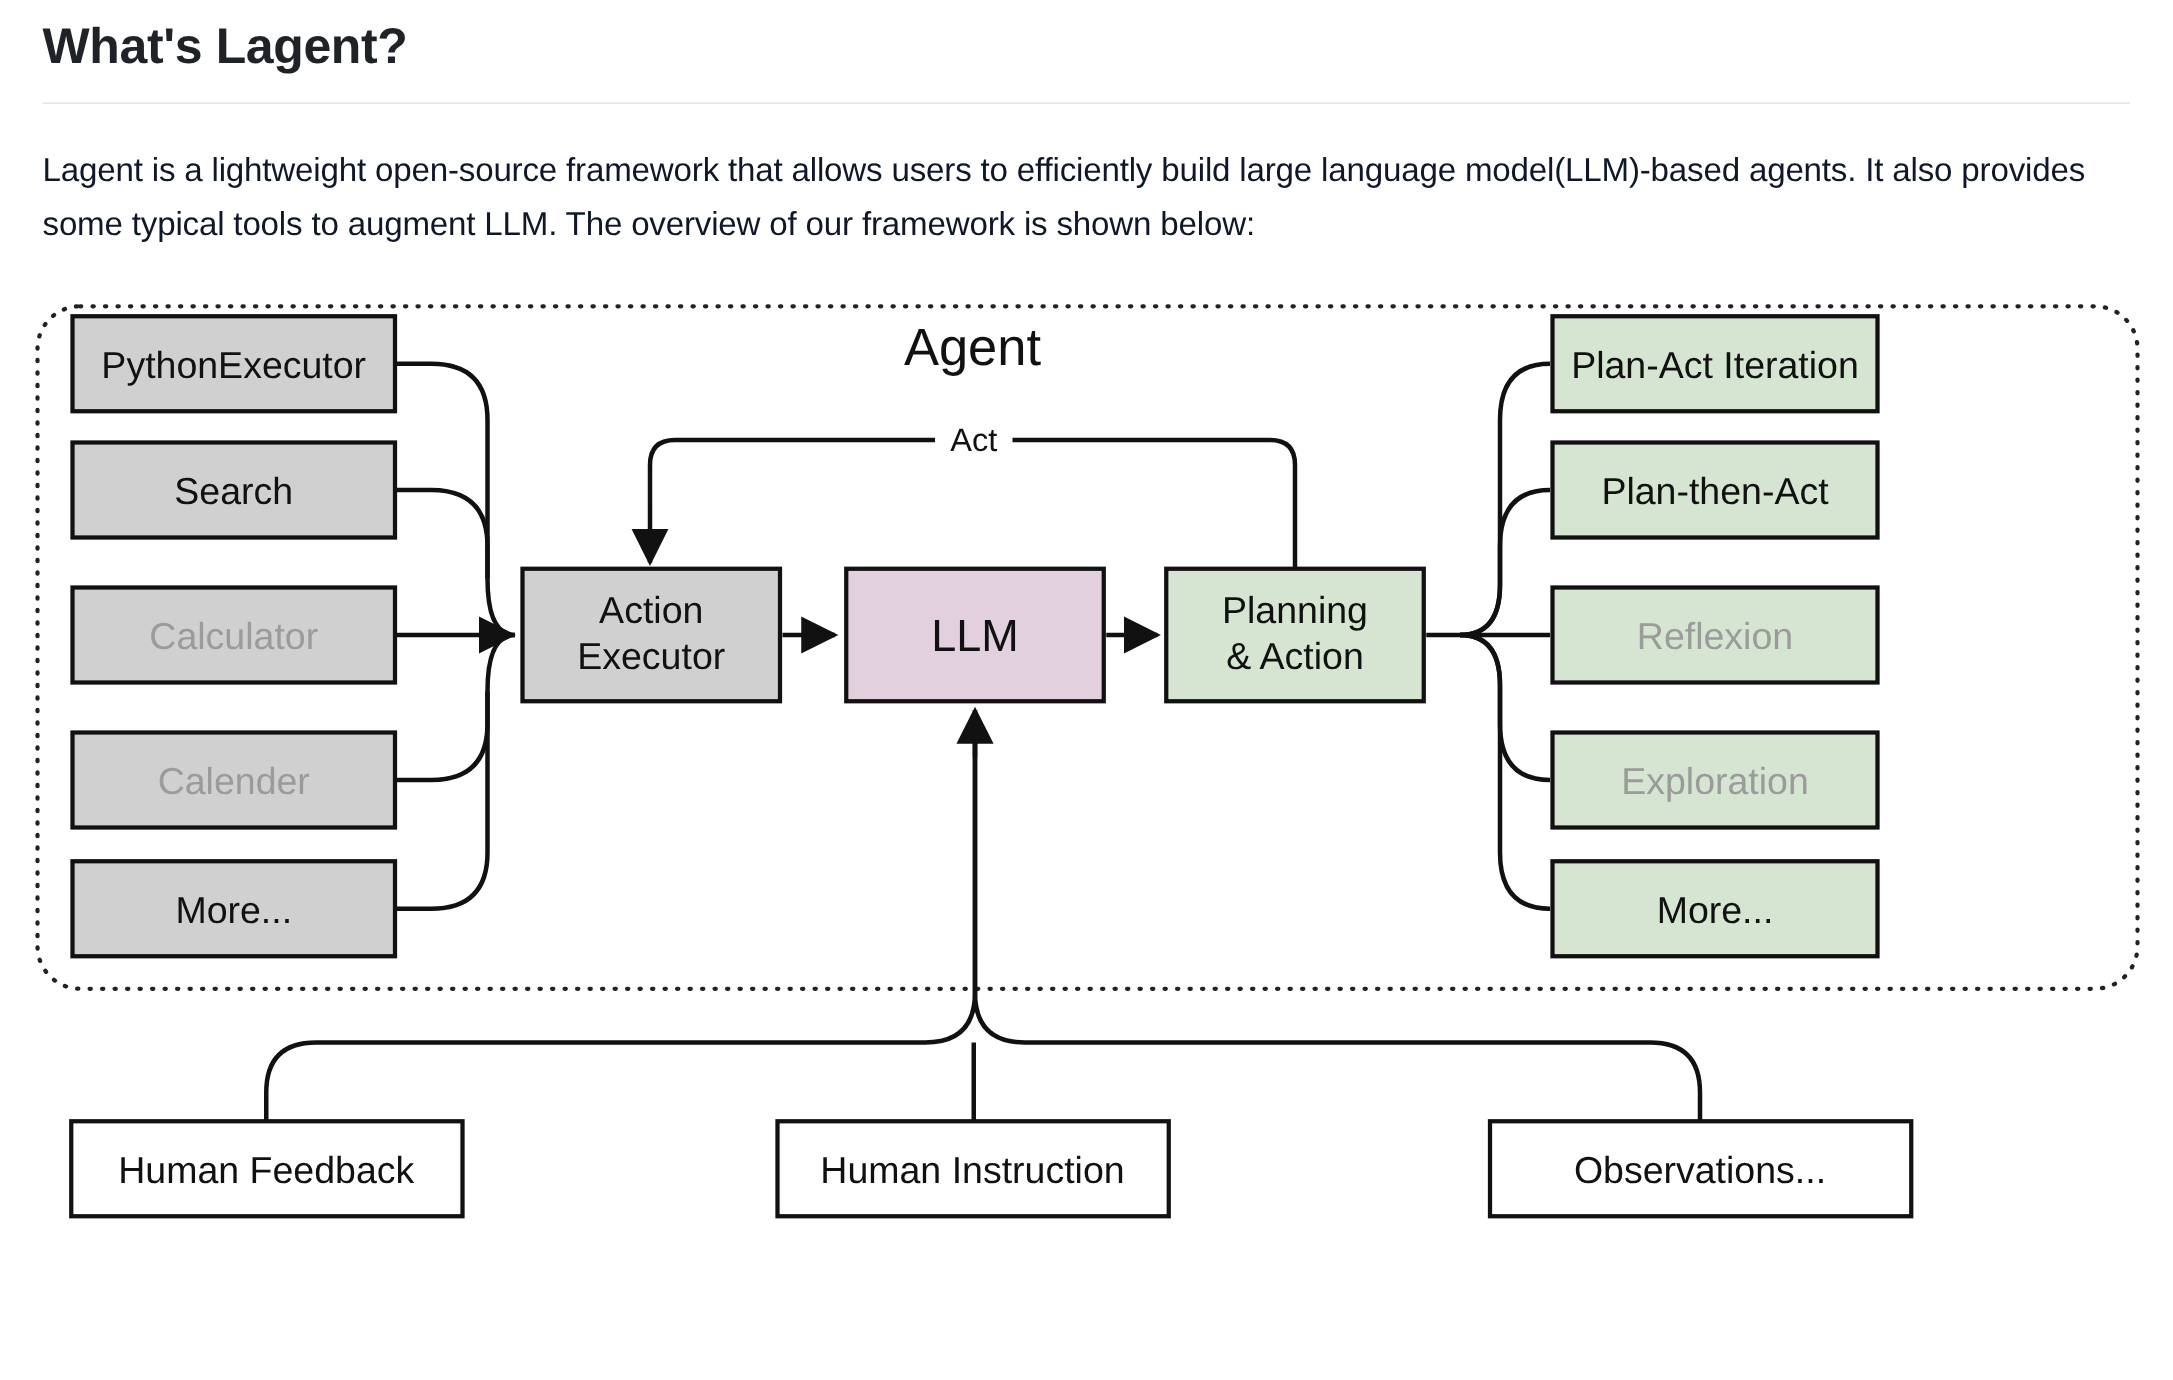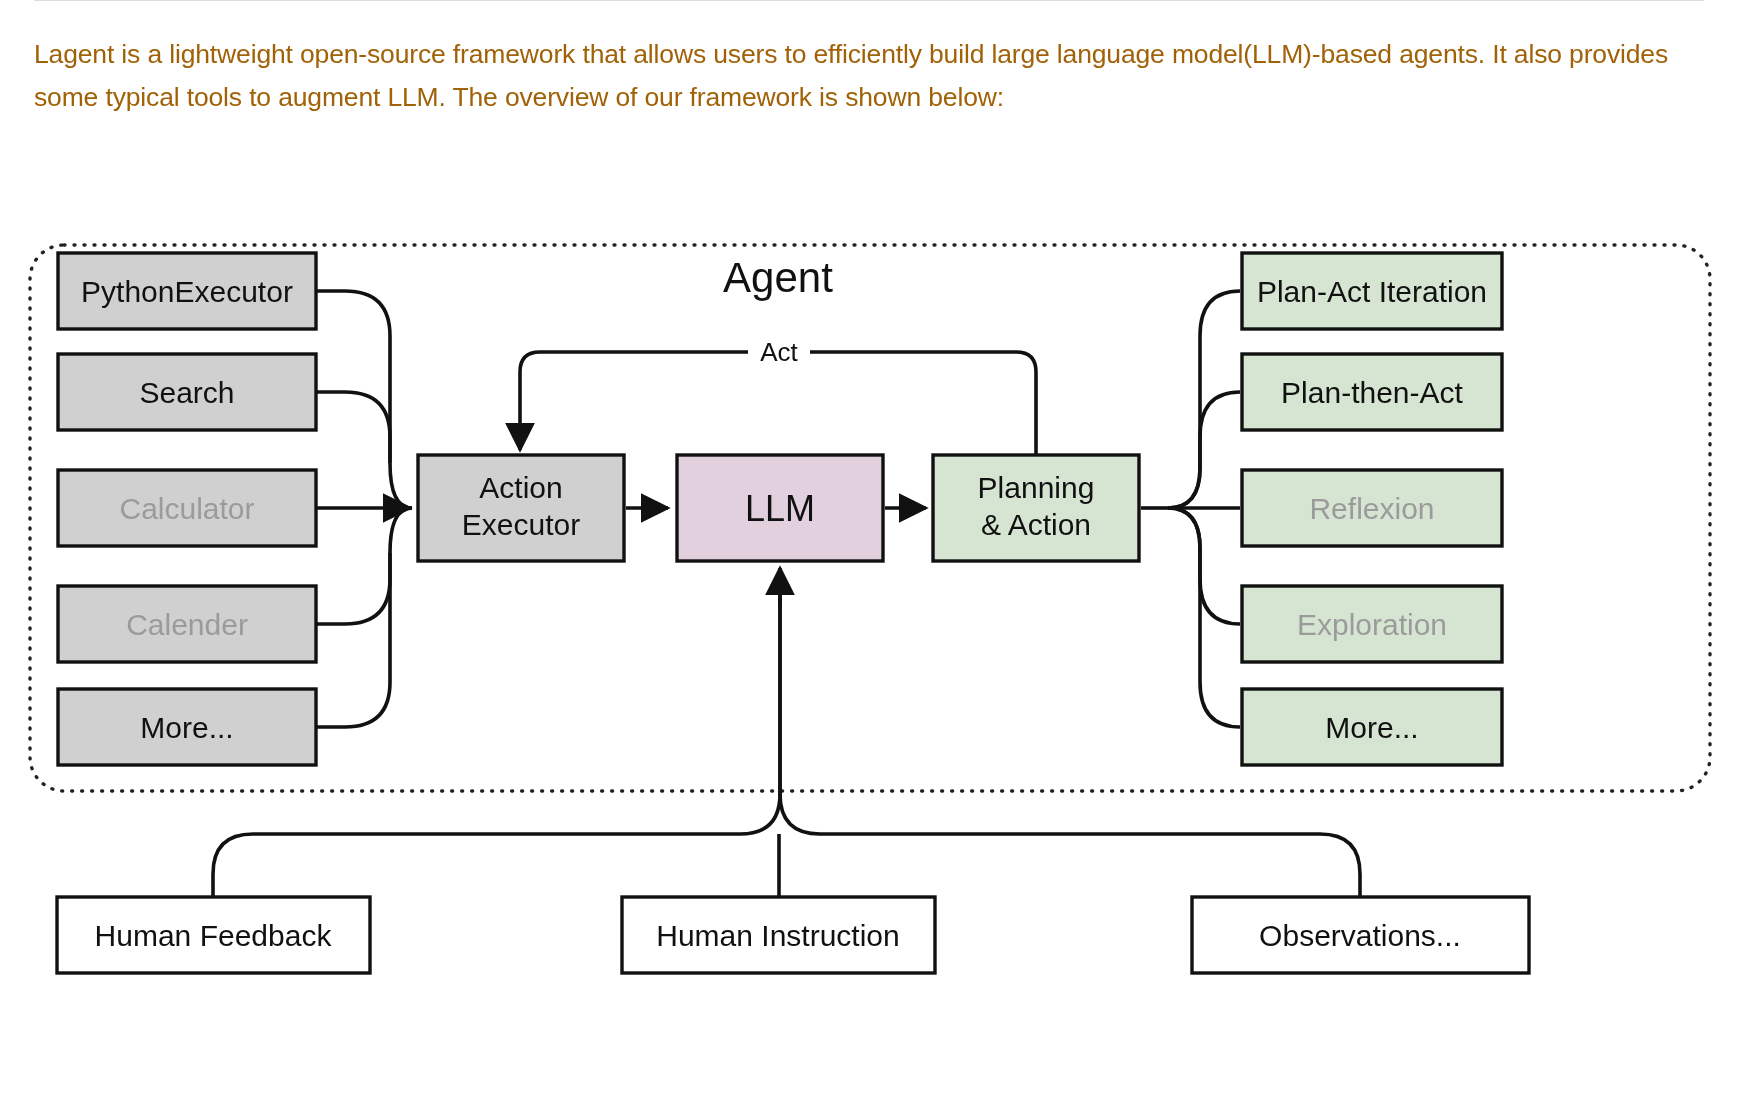--- a/index.html
+++ b/index.html
@@ -34,21 +34,21 @@
   }
   .title-rule {
     height: 1px;
     background: #d8dee4;
     width: 1670px;
     margin: 0 0 0 0;
   }
   p#intro {
     font-size: 26.5px;
     line-height: 1.62;
-    color: #a16207;
+    color: #0f172a;
     margin: 32px 0 0 0;
     max-width: 1680px;
     letter-spacing: -0.15px;
   }
   #figure {
     position: absolute;
     left: 0;
     top: 206px;
     width: 1738px;
     height: 898px;
@@ -59,20 +59,21 @@
   .nodeLabel.dim { fill: #9b9b9b; }
   .edgeLabel { font-size: 26px; fill: #111111; }
   .groupLabel { font-size: 42px; fill: #111111; }
 </style>
 </head>
 <body>
 
 <div id="page">
 
   <div id="doc">
+    <h1 id="page-title">What's Lagent?</h1>
     <div class="title-rule"></div>
     <p id="intro">Lagent is a lightweight open-source framework that allows users to efficiently build large language model(LLM)-based agents. It also provides some typical tools to augment LLM. The overview of our framework is shown below:</p>
   </div>
 
   <div id="figure">
     <svg width="1738" height="898" viewBox="0 0 1738 898" xmlns="http://www.w3.org/2000/svg">
       <defs>
         <marker id="arrow" viewBox="0 0 12 12" refX="10" refY="6" markerWidth="9" markerHeight="9" orient="auto-start-reverse">
           <path d="M 0 0.5 L 11 6 L 0 11.5 z" fill="#111111"></path>
         </marker>

